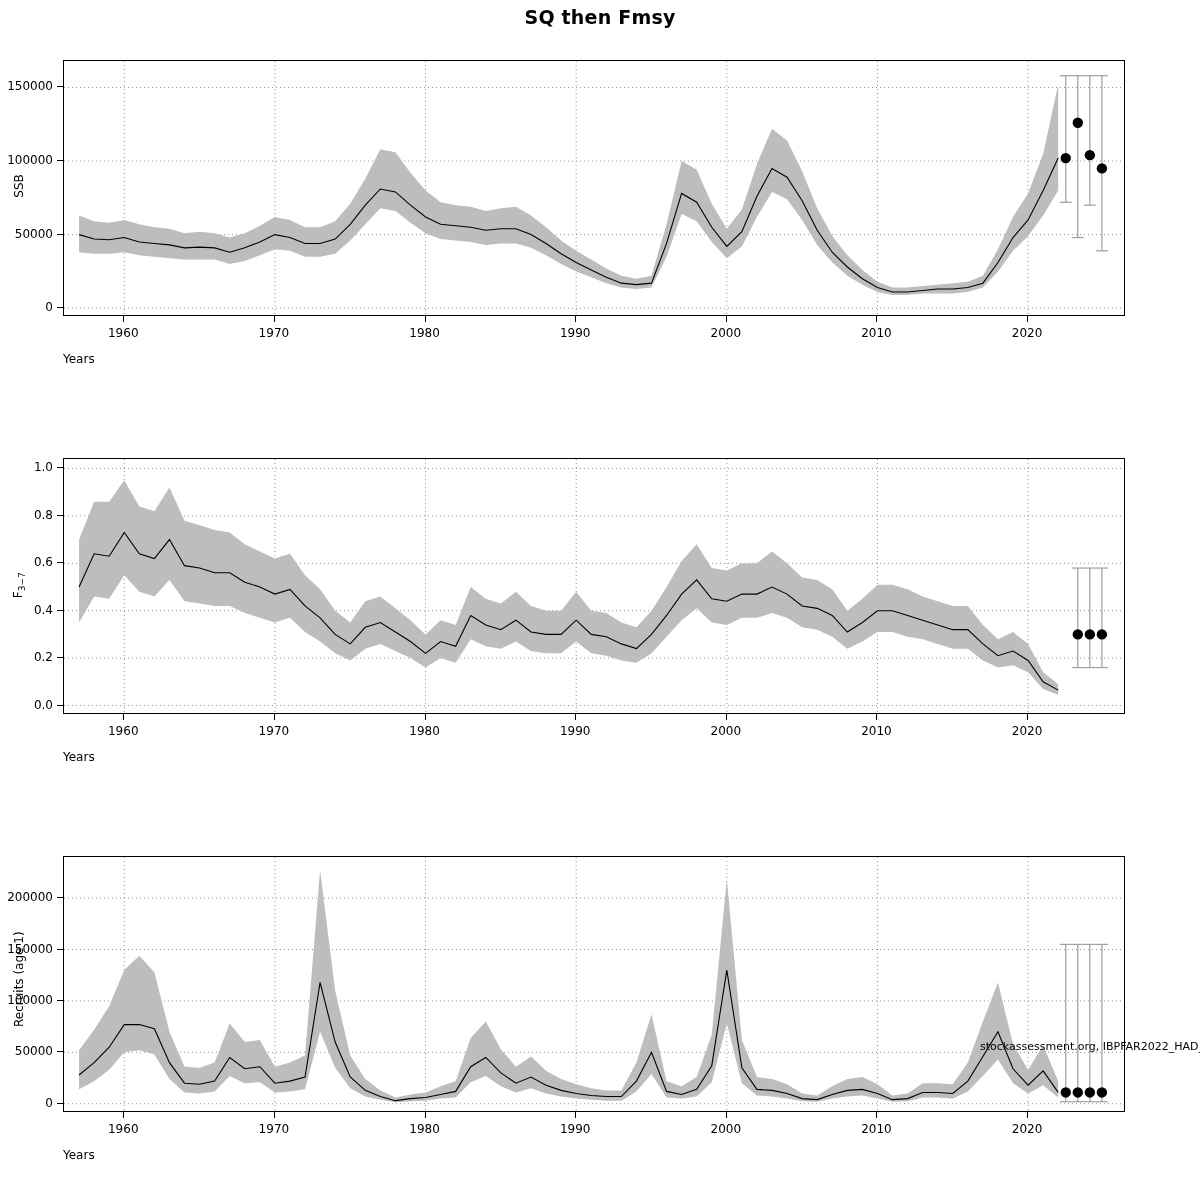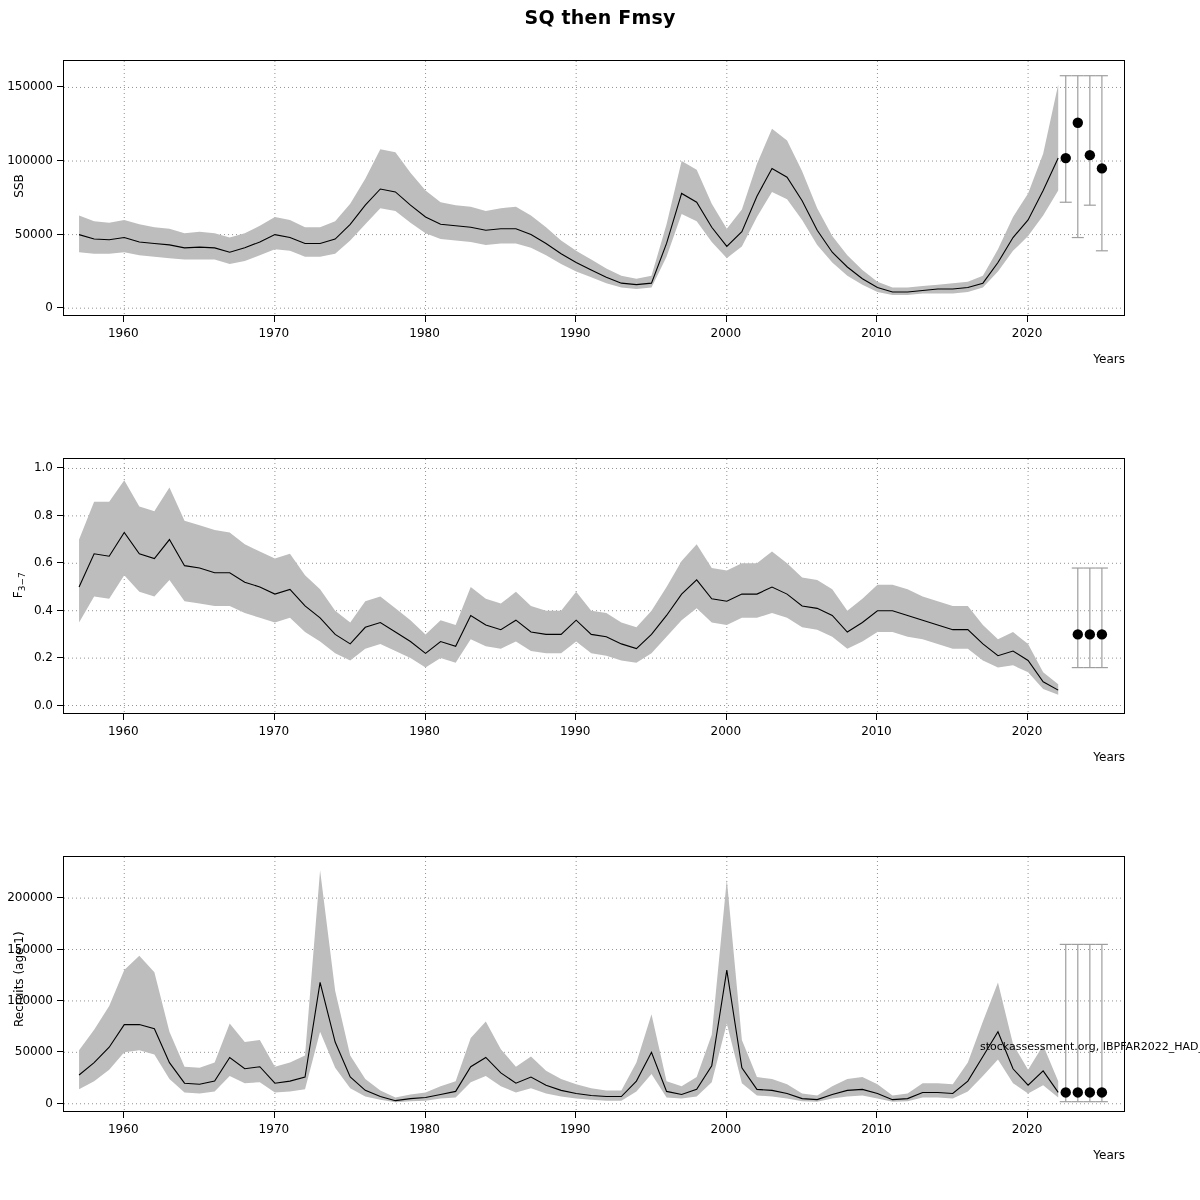--- a/index.html
+++ b/index.html
@@ -27,21 +27,21 @@
   }
   .ylabel{
     position:absolute;
     font-size:12px;
     transform-origin:center center;
     white-space:nowrap;
   }
   .xlabel{
     position:absolute;
     font-size:12px;
-    text-align:right;
+    text-align:left;
     width:100%;
   }
   .tick-x{
     position:absolute;
     font-size:12px;
     transform:translateX(-50%);
     white-space:nowrap;
   }
   .tick-y{
     position:absolute;

